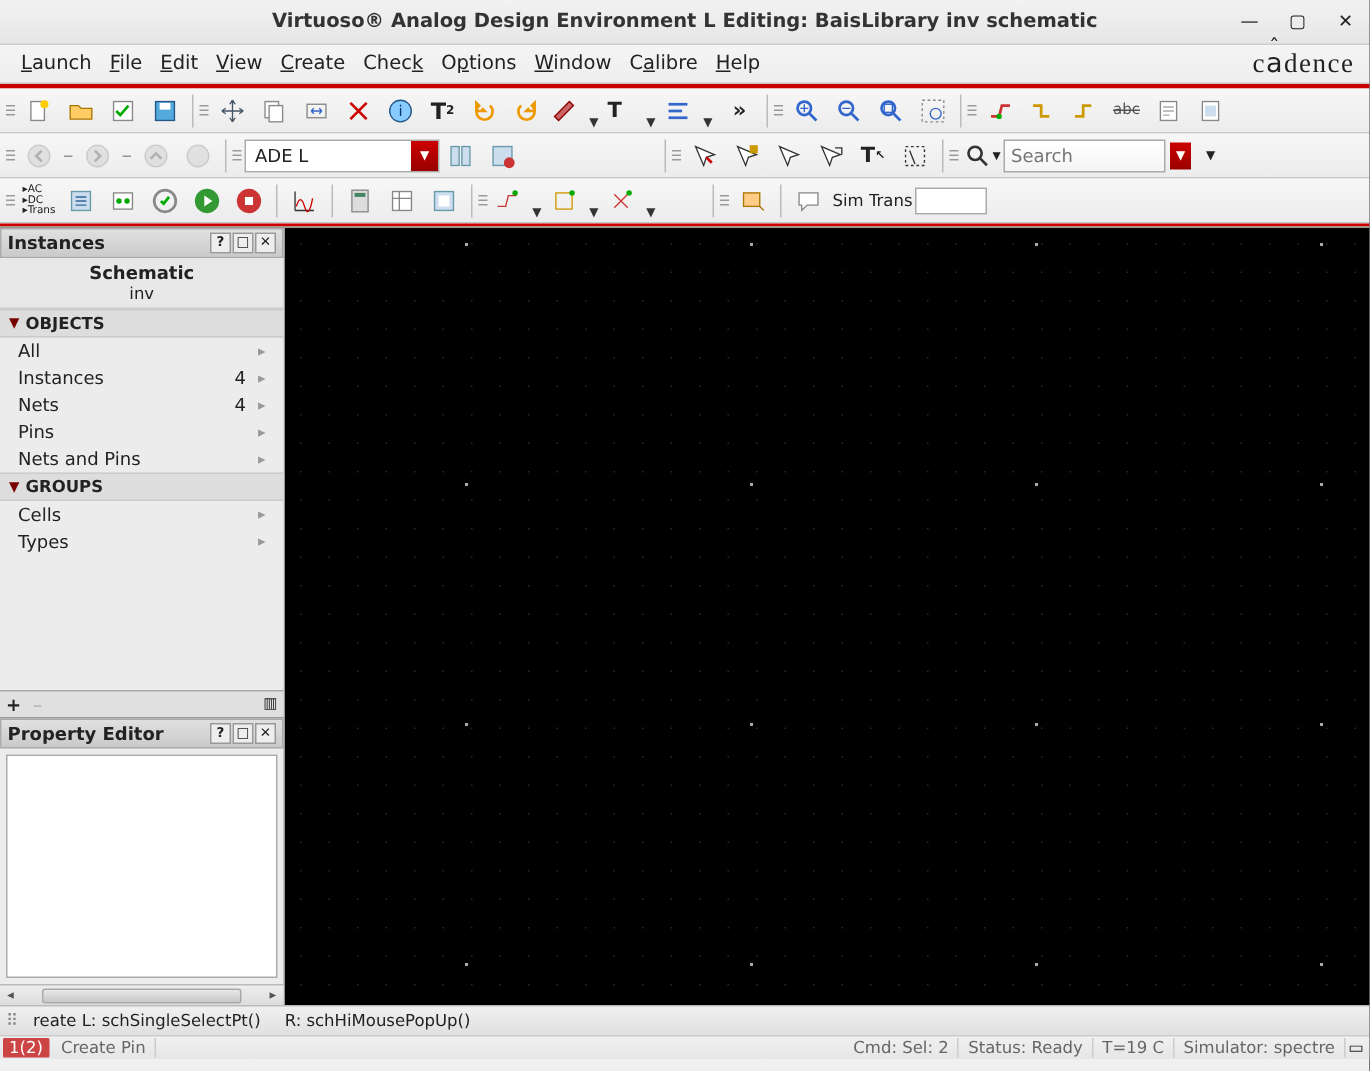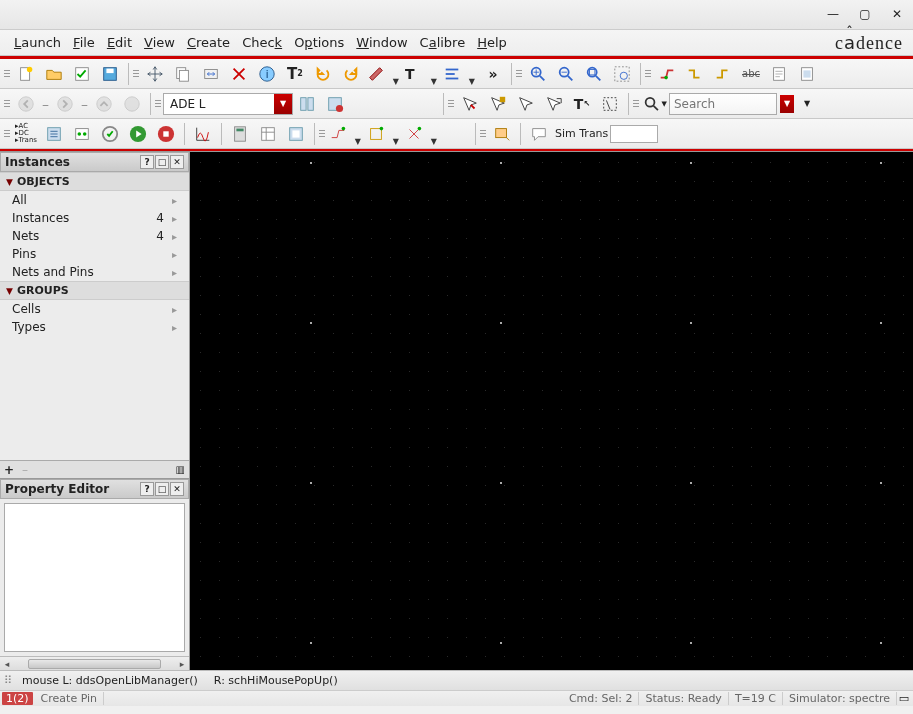--- a/index.html
+++ b/index.html
@@ -67,20 +67,21 @@
 .status2{height:16px;background:linear-gradient(#f0f0f0,#e6e6e6);border-top:1px solid #ccc;display:flex;align-items:center;font-size:11px;padding:0 2px;overflow:hidden;}
 .status2 .tab{padding:0 6px;border-right:1px solid #ccc;color:#666;}
 .status2 .redtab{background:#c44;color:#fff;padding:0 4px;border-radius:1px;margin-right:2px;}
 .simtime-box{width:48px;height:18px;border:1px solid #aaa;background:#fff;margin-left:2px;}
 .simlabel{font-size:11px;margin-left:2px;}
 </style>
 </head>
 <body>
 
 <div class="titlebar">
+  <span class="title">Virtuoso® Analog Design Environment L Editing: BaisLibrary inv schematic</span>
   <div class="winbtns">
     <div class="winbtn">—</div>
     <div class="winbtn">▢</div>
     <div class="winbtn">✕</div>
   </div>
 </div>
 
 <div class="menubar">
   <span class="menuitem"><u>L</u>aunch</span>
   <span class="menuitem"><u>F</u>ile</span>
@@ -486,20 +487,24 @@
 <div class="mainrow">
   <div class="sidebar">
 
     <div class="panel-header">
       <span>Instances</span>
       <div class="hbtns">
         <div class="hbtn">?</div>
         <div class="hbtn">□</div>
         <div class="hbtn">✕</div>
       </div>
+    </div>
+    <div class="schematic-label">
+      <div class="name">Schematic</div>
+      <div class="sub">inv</div>
     </div>
     <div class="nav-body" id="navbody">
         <div class="grouphdr"><span class="tri">▼</span>OBJECTS</div>
         <div class="navitem">
           <span>All</span>
           <span class="cnt"></span>
           <span class="arr">▸</span>
         </div>
         <div class="navitem">
           <span>Instances</span>
@@ -1597,21 +1602,21 @@
       <div class="bigdot" style="left: 690px; top: 330px;"></div>
       <div class="bigdot" style="left: 120px; top: 490px;"></div>
       <div class="bigdot" style="left: 310px; top: 490px;"></div>
       <div class="bigdot" style="left: 500px; top: 490px;"></div>
       <div class="bigdot" style="left: 690px; top: 490px;"></div>
     </div>
 </div>
 
 <div class="statusbar">
   <span style="color:#888;margin-right:2px;">⠿</span>
-  <span class="sect">mouse L: ddsOpenLibManager()</span>
+  <span class="sect">reate L: schSingleSelectPt()</span>
   <span class="sect right">R: schHiMousePopUp()</span>
 </div>
 <div class="status2">
   <span class="redtab">1(2)</span>
   <span class="tab">Create Pin</span>
   <span style="flex:1"></span>
   <span class="tab">Cmd:  Sel: 2</span>
   <span class="tab">Status: Ready</span>
   <span class="tab">T=19 C</span>
   <span class="tab">Simulator: spectre</span>

